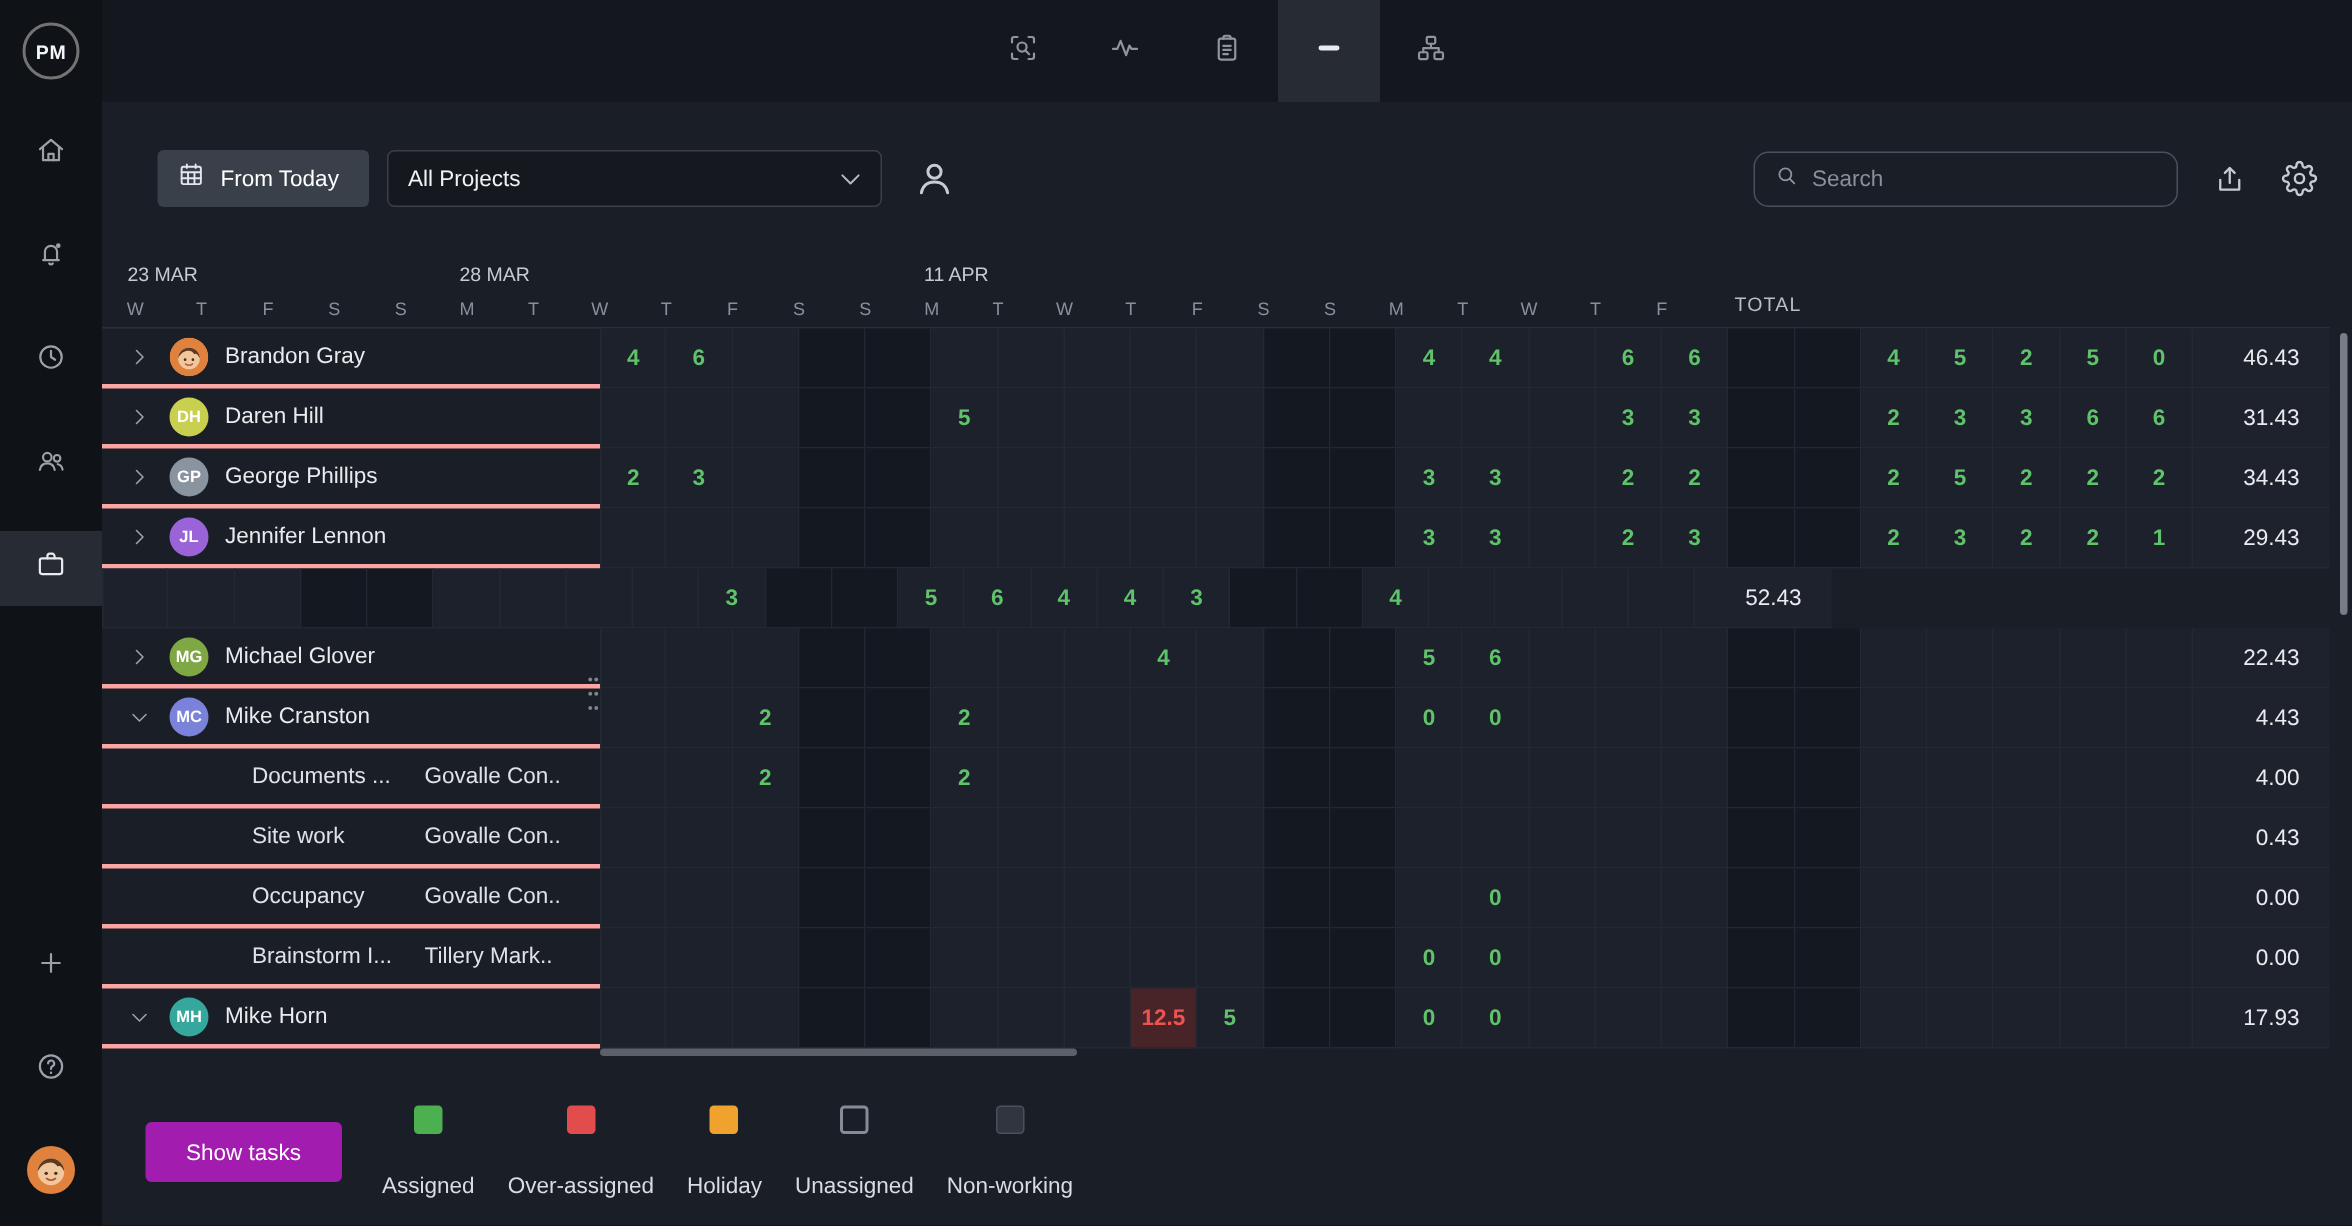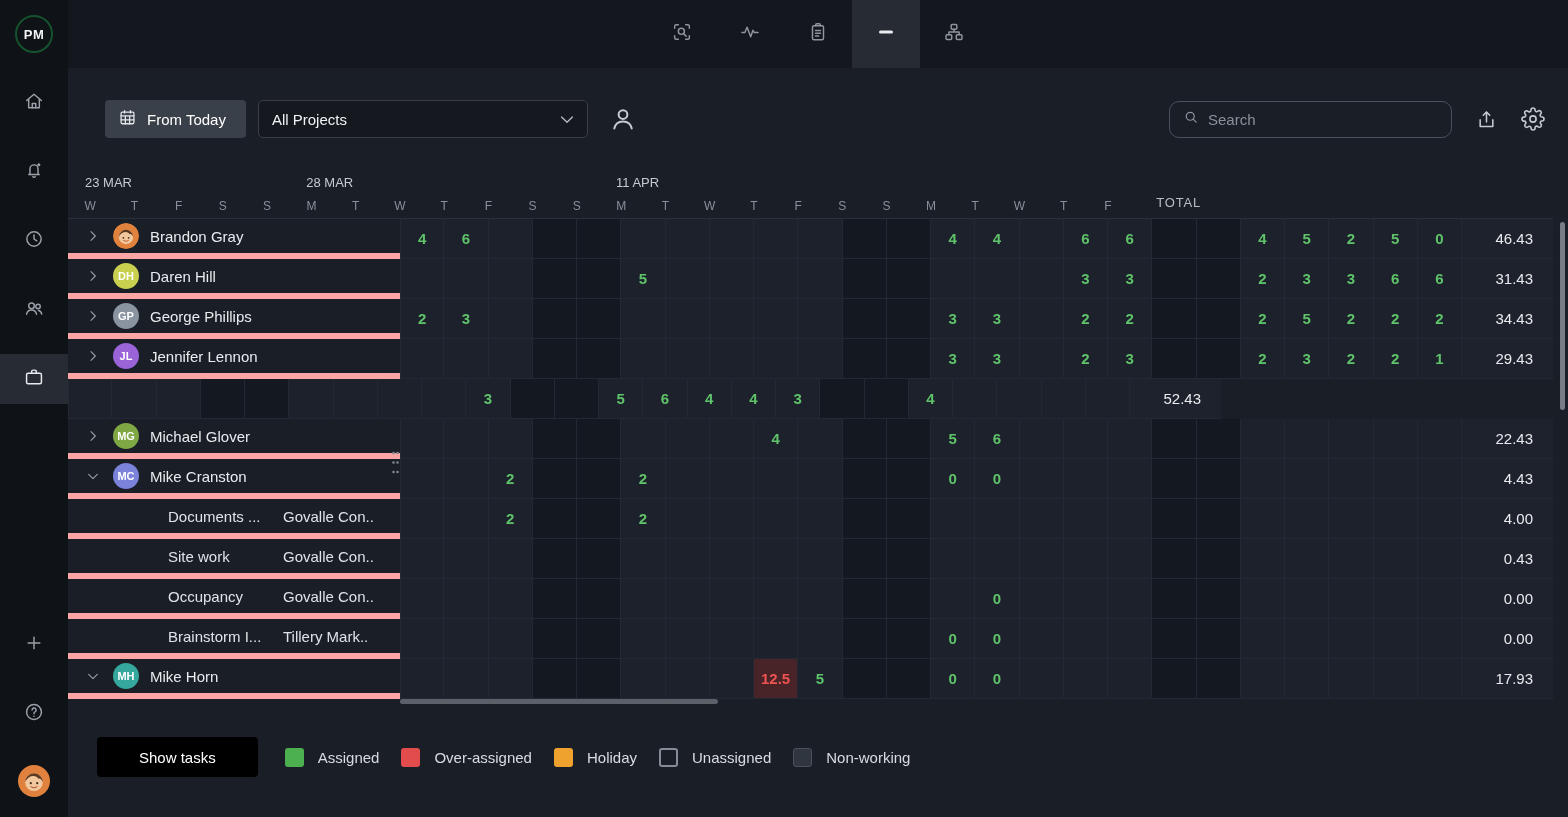--- a/index.html
+++ b/index.html
@@ -4,21 +4,21 @@
 <style>
   * { margin:0; padding:0; box-sizing:border-box; }
   html,body { background:#0B0D11; }
   .screen { position:relative; width:1568px; height:817px; overflow:hidden;
     background:#1A1E26; font-family:"Liberation Sans","DejaVu Sans",sans-serif;
     --green:#5FC36A; --over-text:#EF5350; --over-bg:#482429; }
 
   
   .sidebar { position:absolute; left:0; top:0; width:68px; height:817px; background:#0F1216; z-index:6; display:flex; flex-direction:column; }
   .logo { height:68px; display:flex; align-items:center; justify-content:center; cursor:pointer; }
-  .logo-circle { width:38px; height:38px; border:2px solid #14532d; border-radius:50%; color:#F2F4F6; font-size:13px; font-weight:bold; display:flex; align-items:center; justify-content:center; letter-spacing:.5px; }
+  .logo-circle { width:38px; height:38px; border:2px solid #737373; border-radius:50%; color:#F2F4F6; font-size:13px; font-weight:bold; display:flex; align-items:center; justify-content:center; letter-spacing:.5px; }
   .nav-item { height:69px; display:flex; align-items:center; justify-content:center; cursor:pointer; }
   .nav-item .tile { width:68px; height:50px; display:flex; align-items:center; justify-content:center; }
   .nav-item.active .tile { background:#262B34; }
   .sidebar-bottom { margin-top:auto; }
 
   
   .topbar { position:absolute; left:68px; top:0; width:1500px; height:68px; background:#14171D; display:flex; justify-content:center; z-index:5; }
   .top-tab { width:68px; height:68px; display:flex; align-items:center; justify-content:center; cursor:pointer; }
   .top-tab.active { background:#262B34; }
 
@@ -43,21 +43,21 @@
   .gh-name span { font-size:13px; letter-spacing:1px; color:#B9BEC6; }
   .gh-days { width:1062px; display:flex; flex-direction:column; justify-content:flex-end; }
   .gh-groups { display:flex; height:26px; }
   .week-group { font-size:13px; color:#C6CBD2; padding-left:17px; display:flex; align-items:center; }
   .gh-letters { display:flex; height:23px; }
   .day-letter { width:44.25px; text-align:center; font-size:12px; color:#8A9099; line-height:23px; }
   .gh-total { width:91px; display:flex; align-items:flex-end; justify-content:flex-end; padding:0 20px 8px 0; }
   .gh-total span { font-size:13px; letter-spacing:.8px; color:#B9BEC6; }
 
   .grid-row { display:flex; height:40px; }
-  .cell-name { width:332px; border-bottom:6px solid #fca5a5; display:flex; align-items:center; cursor:pointer; }
+  .cell-name { width:332px; border-bottom:3px solid #fca5a5; display:flex; align-items:center; cursor:pointer; }
   .cell-name.person { padding-left:17px; }
   .cell-name.task { padding-left:100px; cursor:default; }
   .chev { width:16px; height:16px; flex:0 0 16px; cursor:pointer; display:flex; align-items:center; }
   .avatar { width:26px; height:26px; border-radius:50%; margin-left:12px; flex:0 0 26px; display:flex; align-items:center; justify-content:center; font-size:11px; font-weight:bold; color:#FFFFFF; overflow:hidden; }
   .person-name { margin-left:11px; font-size:15px; color:#E9EBEE; white-space:nowrap; }
   .task-title { width:115px; font-size:15px; color:#DFE3E8; white-space:nowrap; overflow:hidden; }
   .task-project { font-size:15px; color:#DFE3E8; white-space:nowrap; overflow:hidden; }
 
   .cell-day { width:44.25px; border-right:1px solid #232934; border-bottom:1px solid #232934; background:#1C212B;
     display:flex; align-items:center; justify-content:center; font-size:15px; font-weight:bold; color:var(--green); cursor:pointer; }
@@ -66,23 +66,23 @@
   .cell-day.over { background:var(--over-bg); color:var(--over-text); }
   .cell-total { width:91px; background:#1D222C; border-bottom:1px solid #242A33; display:flex; align-items:center; justify-content:flex-end; padding-right:20px; font-size:15px; color:#E9EBEE; }
 
   
   .h-scrollbar { position:absolute; left:400px; top:699px; width:318px; height:5px; border-radius:3px; background:#5B6069; cursor:pointer; z-index:3; }
   .v-scrollbar { position:absolute; left:1560px; top:222px; width:5px; height:188px; border-radius:3px; background:#767D86; cursor:pointer; z-index:3; }
   .grip { position:absolute; left:391px; top:449px; cursor:grab; z-index:3; }
 
   
   .footer { position:absolute; left:97px; top:737px; display:flex; align-items:center; z-index:2; }
-  .btn-show-tasks { height:40px; background:#000000; border-radius:4px; color:#FFFFFF; font-size:15px; padding:0 42px; display:flex; align-items:center; cursor:pointer; }
+  .btn-show-tasks { height:40px; background:#a21caf; border-radius:4px; color:#FFFFFF; font-size:15px; padding:0 27px; display:flex; align-items:center; cursor:pointer; }
   .legend { display:flex; align-items:center; gap:22px; margin-left:27px; }
-  .legend-item { display:flex; align-items:center; gap:14px; }
+  .legend-item { display:flex; align-items:center; gap:26px;flex-direction:column; }
   .swatch { width:19px; height:19px; border-radius:3px; }
   .swatch.unassigned { border:2px solid #858C96; background:transparent; }
   .swatch.non-working { border:1px solid #4A515B; }
   .legend-label { font-size:15px; color:#D9DCE1; }
 </style>
 </head>
 <body>
 
 <div class="screen" style="--green: #5FC36A; --over-text: #EF5350; --over-bg: #482429;">
 

